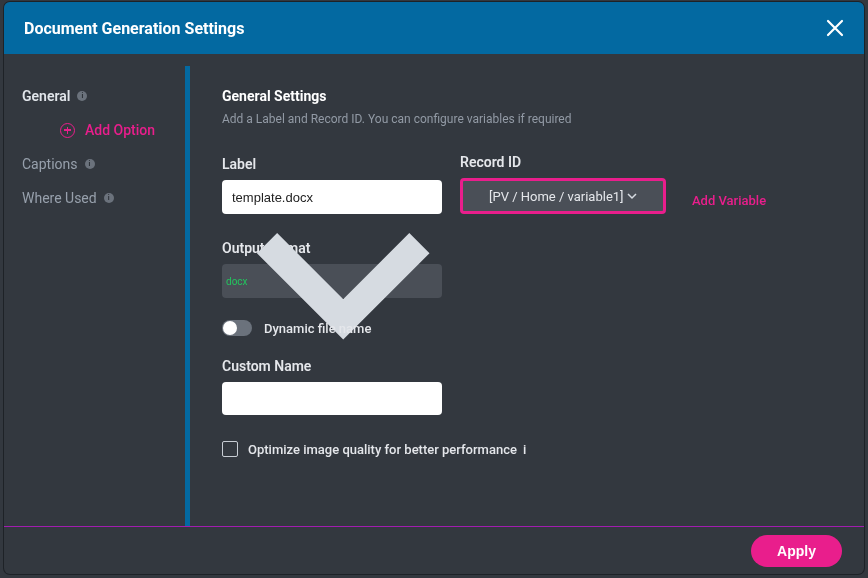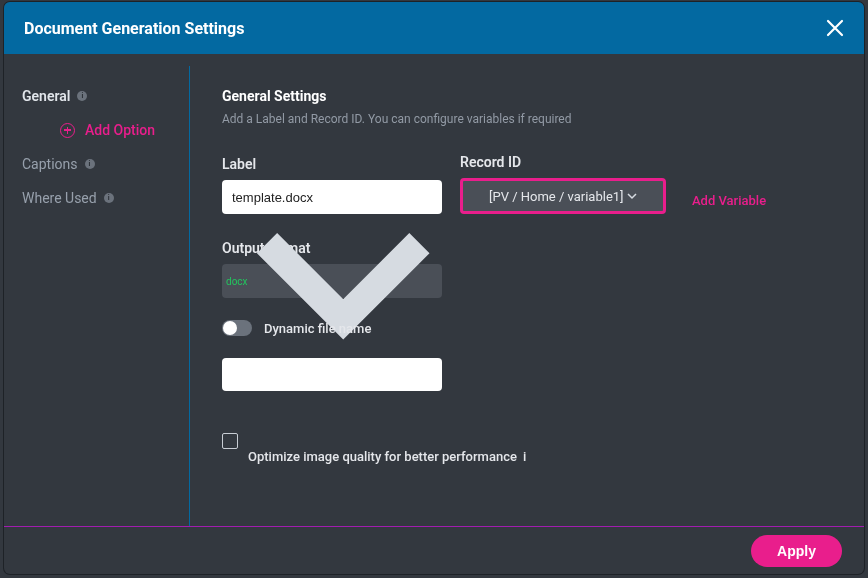--- a/index.html
+++ b/index.html
@@ -32,21 +32,21 @@
   }
   .header-title { font-size: 16px; font-weight: 700; color: #fff; }
   .close-icon { width: 18px; height: 18px; cursor: pointer; }
   .body {
     flex: 1;
     display: flex;
     padding: 12px 0 0 0;
   }
   .sidebar {
     width: 186px;
-    border-right: 1px solid #0369a1;
+    border-right: 5px solid #0369a1;
     padding: 22px 16px 0 18px;
     display: flex;
     flex-direction: column;
     gap: 18px;
   }
   .side-item {
     display: flex;
     align-items: center;
     gap: 7px;
     font-size: 14px;
@@ -125,21 +125,21 @@
   .toggle-label { font-size: 13px; color: #e5e7eb; font-weight: 500; }
   .cn-input {
     width: 220px; height: 33px; background: #fff; border: none; border-radius: 4px;
     padding: 0 10px; font-size: 13px; color: #222;
   }
   .check-row { display: flex; align-items: center; gap: 10px; margin-top: 26px; }
   .checkbox {
     width: 16px; height: 16px; border: 1.5px solid #c8cdd4; border-radius: 2px;
     cursor: pointer; background: transparent;
   }
-  .check-label { font-size: 13px; color: #e5e7eb; font-weight: 500; display: flex; align-items: center; gap: 6px; margin-top: 32px;}
+  .check-label { font-size: 13px; color: #e5e7eb; font-weight: 500; display: flex; align-items: center; gap: 6px;}
   .footer {
     height: 48px;
     border-top: 1px solid #a21caf;
     display: flex; justify-content: flex-end; align-items: center;
     padding-right: 22px;
   }
   .apply-btn {
     background: #e91e8c; color: #fff; font-weight: 700; font-size: 14px;
     border: none; border-radius: 18px; padding: 8px 26px; cursor: pointer;
   }
@@ -215,20 +215,21 @@
       </div>
 
       <div class="toggle-row">
         <div class="toggle">
           <div class="knob"></div>
         </div>
         <div class="toggle-label">Dynamic file name</div>
       </div>
 
       <div class="field">
+        <div class="flabel">Custom Name</div>
         <input class="cn-input" value="" style="">
       </div>
 
       <div class="check-row">
         <div class="checkbox"></div>
         <div class="check-label">
           <span>Optimize image quality for better performance</span>
           <span class="info-badge">i</span>
         </div>
       </div>

